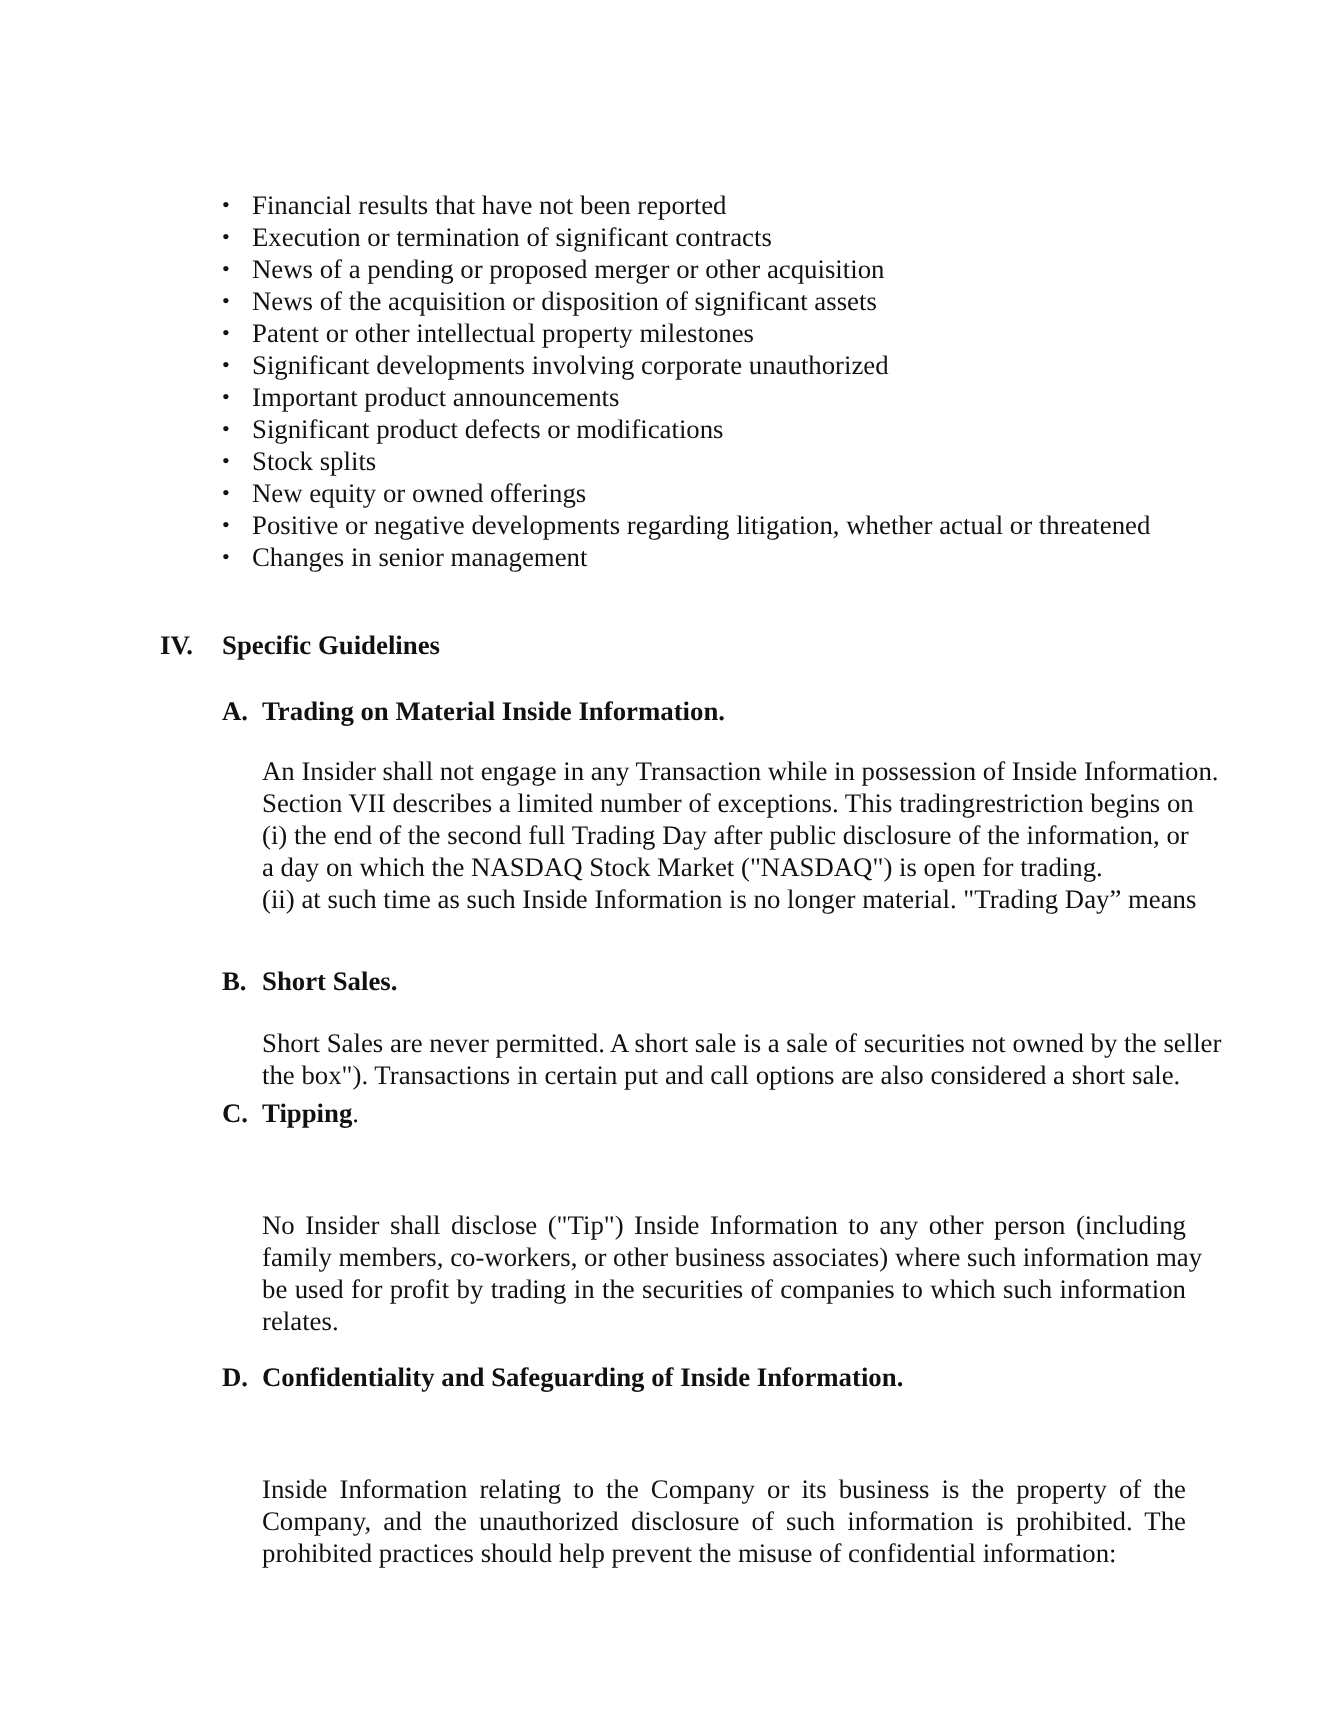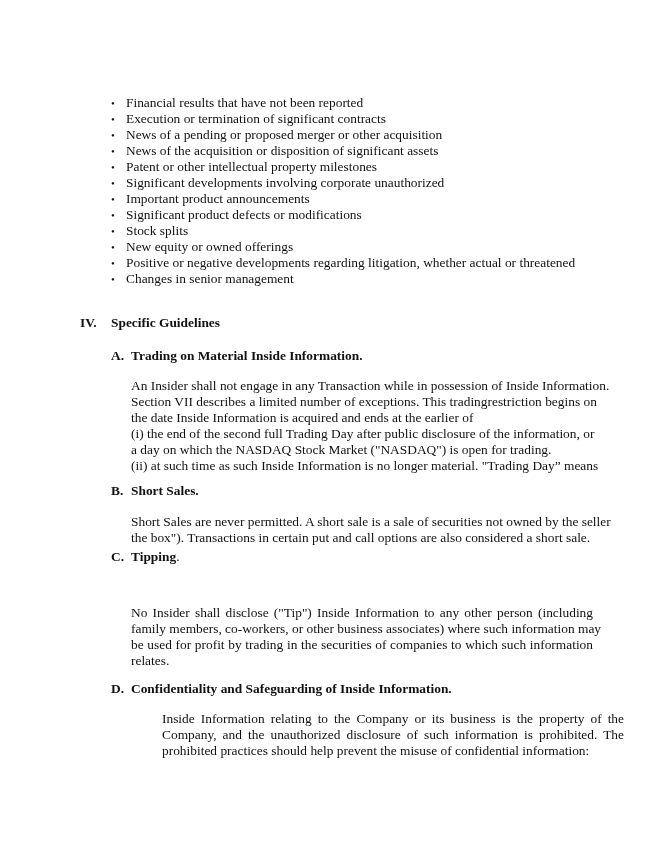--- a/index.html
+++ b/index.html
@@ -38,21 +38,20 @@
 <div class="sec" style="left:80px; top:315px;">
   <span class="num" style="width:31px;">IV.</span><span>Specific Guidelines</span>
 </div>
 
 <div class="sec" style="left:111px; top:348px;">
   <span class="num" style="width:20px;">A.</span><span>Trading on Material Inside Information.</span>
 </div>
 <div class="para" style="top:378px;">
   <span class="ln">An Insider shall not engage in any Transaction while in possession of Inside Information.</span>
   <span class="ln">Section VII describes a limited number of exceptions. This tradingrestriction begins on</span>
-  <span class="ln last">the date Inside Information is acquired and ends at the earlier of</span>
   <span class="ln">(i) the end of the second full Trading Day after public disclosure of the information, or</span>
   <span class="ln last">a day on which the NASDAQ Stock Market ("NASDAQ") is open for trading.</span>
   <span class="ln">(ii) at such time as such Inside Information is no longer material. "Trading Day” means</span>
 </div>
 
 <div class="sec" style="left:111px; top:483px;">
   <span class="num" style="width:20px;">B.</span><span>Short Sales.</span>
 </div>
 <div class="para" style="top:514px;">
   <span class="ln">Short Sales are never permitted. A short sale is a sale of securities not owned by the seller</span>
@@ -65,17 +64,17 @@
 <div class="para" style="top:605px;">
   <span class="ln">No Insider shall disclose ("Tip") Inside Information to any other person (including</span>
   <span class="ln">family members, co-workers, or other business associates) where such  information may</span>
   <span class="ln">be used for profit by trading in the securities of companies to which such information</span>
   <span class="ln last">relates.</span>
 </div>
 
 <div class="sec" style="left:111px; top:681px;">
   <span class="num" style="width:20px;">D.</span><span>Confidentiality and Safeguarding of Inside Information.</span>
 </div>
-<div class="para" style="top:711px;margin-left:31px;">
+<div class="para" style="top:737px;">
   <span class="ln">Inside Information relating to the Company or its business is the property of the</span>
   <span class="ln">Company, and the unauthorized disclosure of such information is prohibited. The</span>
   <span class="ln last">prohibited practices should help prevent the misuse of confidential information:</span>
 </div>
 
 </body></html>

